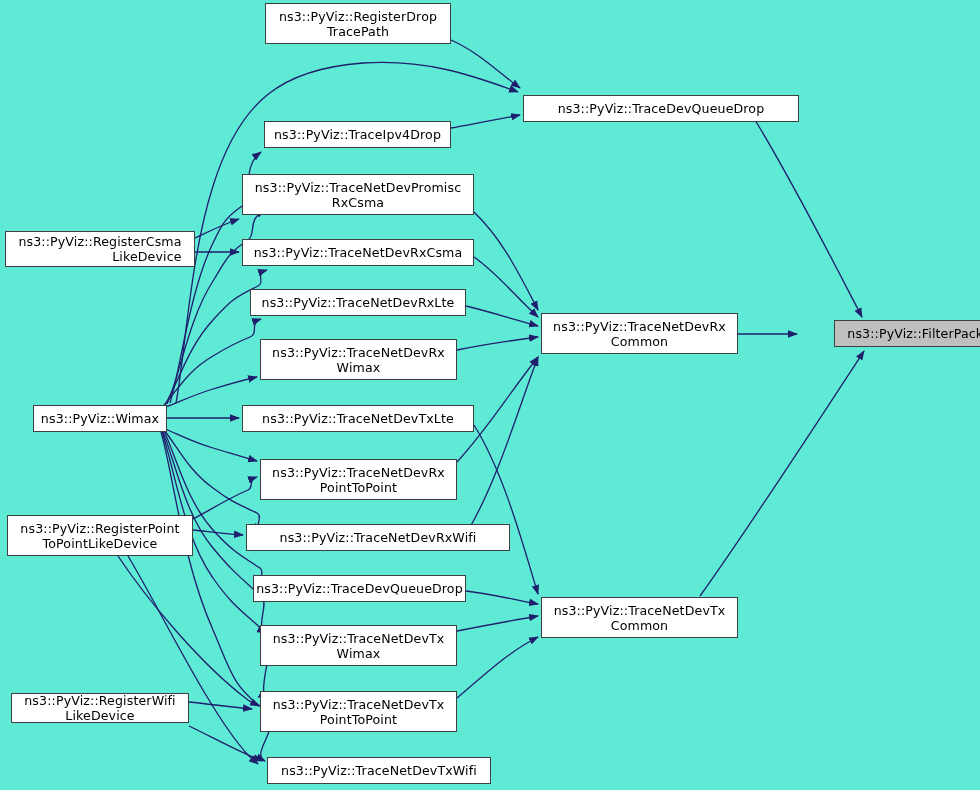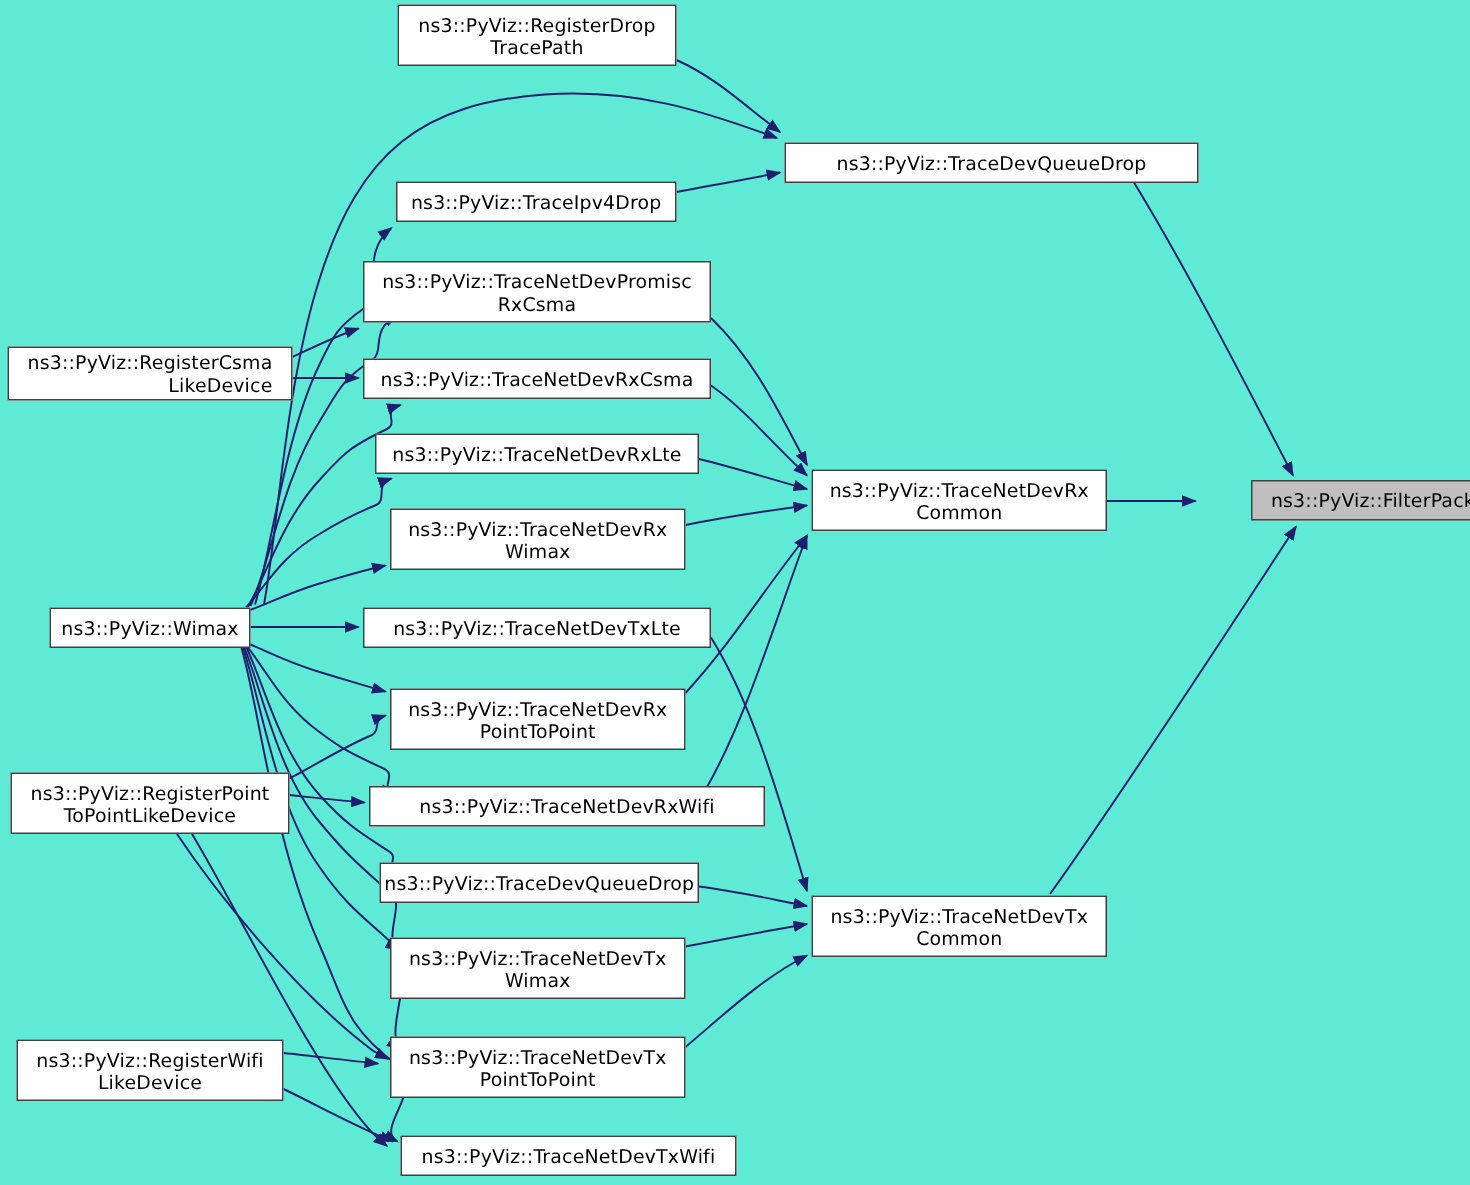--- a/index.html
+++ b/index.html
@@ -119,19 +119,19 @@
       <div class="gnode" style="left: 260px; top: 459px; width: 197px; height: 41px;"><span class="nlabel">ns3::PyViz::TraceNetDevRx
 PointToPoint</span></div>
       <div class="gnode" style="left: 7px; top: 515px; width: 186px; height: 41px;"><span class="nlabel">ns3::PyViz::RegisterPoint
 ToPointLikeDevice</span></div>
       <div class="gnode" style="left: 246px; top: 524px; width: 264px; height: 27px;"><span class="nlabel">ns3::PyViz::TraceNetDevRxWifi</span></div>
       <div class="gnode" style="left: 253px; top: 575px; width: 213px; height: 27px;"><span class="nlabel">ns3::PyViz::TraceDevQueueDrop</span></div>
       <div class="gnode" style="left: 541px; top: 597px; width: 197px; height: 41px;"><span class="nlabel">ns3::PyViz::TraceNetDevTx
 Common</span></div>
       <div class="gnode" style="left: 260px; top: 625px; width: 197px; height: 41px;"><span class="nlabel">ns3::PyViz::TraceNetDevTx
 Wimax</span></div>
-      <div class="gnode" style="left: 11px; top: 693px; width: 178px; height: 41px;"><span class="nlabel">ns3::PyViz::RegisterWifi
+      <div class="gnode" style="left: 11px; top: 693px; width: 178px; height: 30px;"><span class="nlabel">ns3::PyViz::RegisterWifi
 LikeDevice</span></div>
       <div class="gnode" style="left: 260px; top: 691px; width: 197px; height: 41px;"><span class="nlabel">ns3::PyViz::TraceNetDevTx
 PointToPoint</span></div>
       <div class="gnode" style="left: 246px; top: 757px; width: 224px; height: 27px; margin-left: 21px;"><span class="nlabel">ns3::PyViz::TraceNetDevTxWifi</span></div>
     </div>
 </div>
 
 </body></html>

